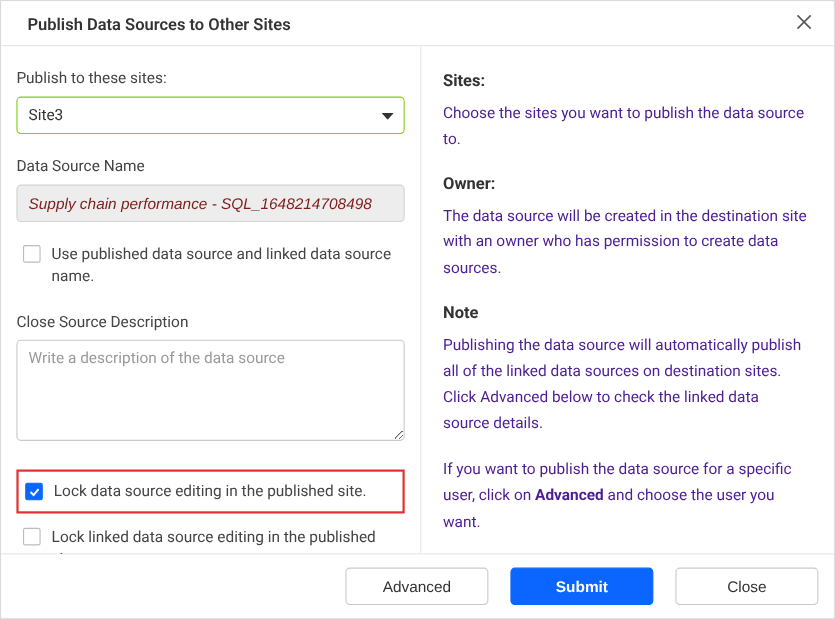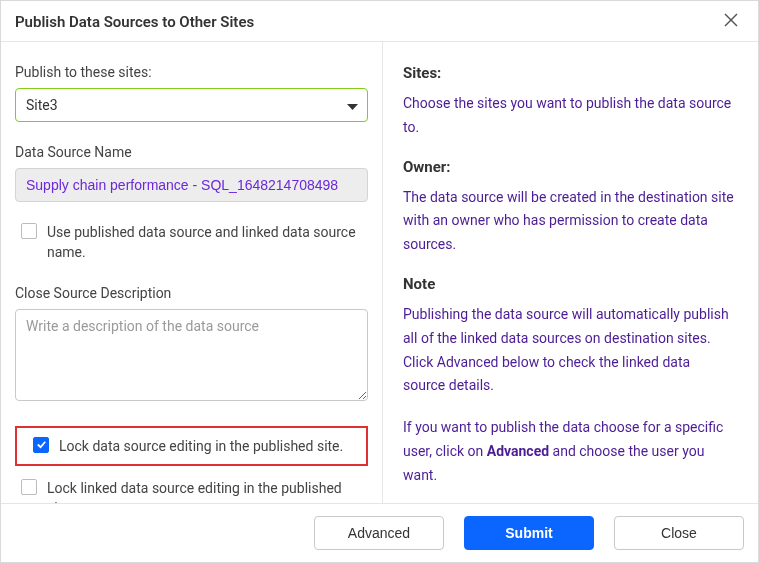--- a/index.html
+++ b/index.html
@@ -17,21 +17,21 @@
     height: 563px;
     border: 1px solid #d9d9d9;
     display: flex;
     flex-direction: column;
     background: #fff;
   }
   .dialog-header {
     display: flex;
     align-items: center;
     justify-content: space-between;
-    padding: 12px 16px 10px 14px;
+    padding: 12px 16px 10px 24px;
     border-bottom: 1px solid #e6e6e6;
   }
   .dialog-title {
     font-size: 15px;
     font-weight: 600;
     color: #333;
   }
   .close-btn {
     width: 18px;
     height: 18px;
@@ -90,32 +90,33 @@
     width: 100%;
     height: 34px;
     border: 1px solid #d4d4d4;
     border-radius: 4px;
     padding: 0 10px;
     font-size: 14px;
     color: #9a9a9a;
     background: #f0f0f0;
     margin-bottom: 18px;
   }
-  .text-input.disabled { background: #ededed; color: #6d28d9; }
+  .text-input.disabled { background: #ededed; color: #7f1d1d; font-style: italic; }
   .checkbox-row {
     display: flex;
     align-items: flex-start;
     gap: 10px;
     margin-bottom: 20px;
     padding: 2px 6px;
   }
   .checkbox-row.highlighted {
     border: 2px solid #e03030;
-    padding: 8px 16px;
+    padding: 8px 6px;
     margin-bottom: 10px;
+    align-items: center;
   }
   .checkbox {
     width: 16px;
     height: 16px;
     border: 1px solid #bcbcbc;
     border-radius: 2px;
     flex-shrink: 0;
     margin-top: 1px;
     cursor: pointer;
     display: flex;
@@ -256,21 +257,21 @@
 
       <div class="section-group">
         <div class="section-heading">Owner:</div>
         <div class="section-body">The data source will be created in the destination site with an owner who has permission to create data sources.</div>
       </div>
 
       <div class="section-group">
         <div class="section-heading">Note</div>
         <div class="section-body">Publishing the data source will automatically publish all of the linked data sources on destination sites. Click Advanced below to check the linked data source details.</div>
         <div class="section-body" style="margin-top:18px">
-          <span>If you want to publish the data choose for a specific user, click on </span><span class="bold">Advanced</span><span> and choose the user you want.</span>
+          <span>If you want to publish the data source for a specific user, click on </span><span class="bold">Advanced</span><span> and choose the user you want.</span>
         </div>
       </div>
 
     </div>
 
   </div>
 
   <div class="dialog-footer">
     <button class="btn">Advanced</button>
     <button class="btn primary">Submit</button>

